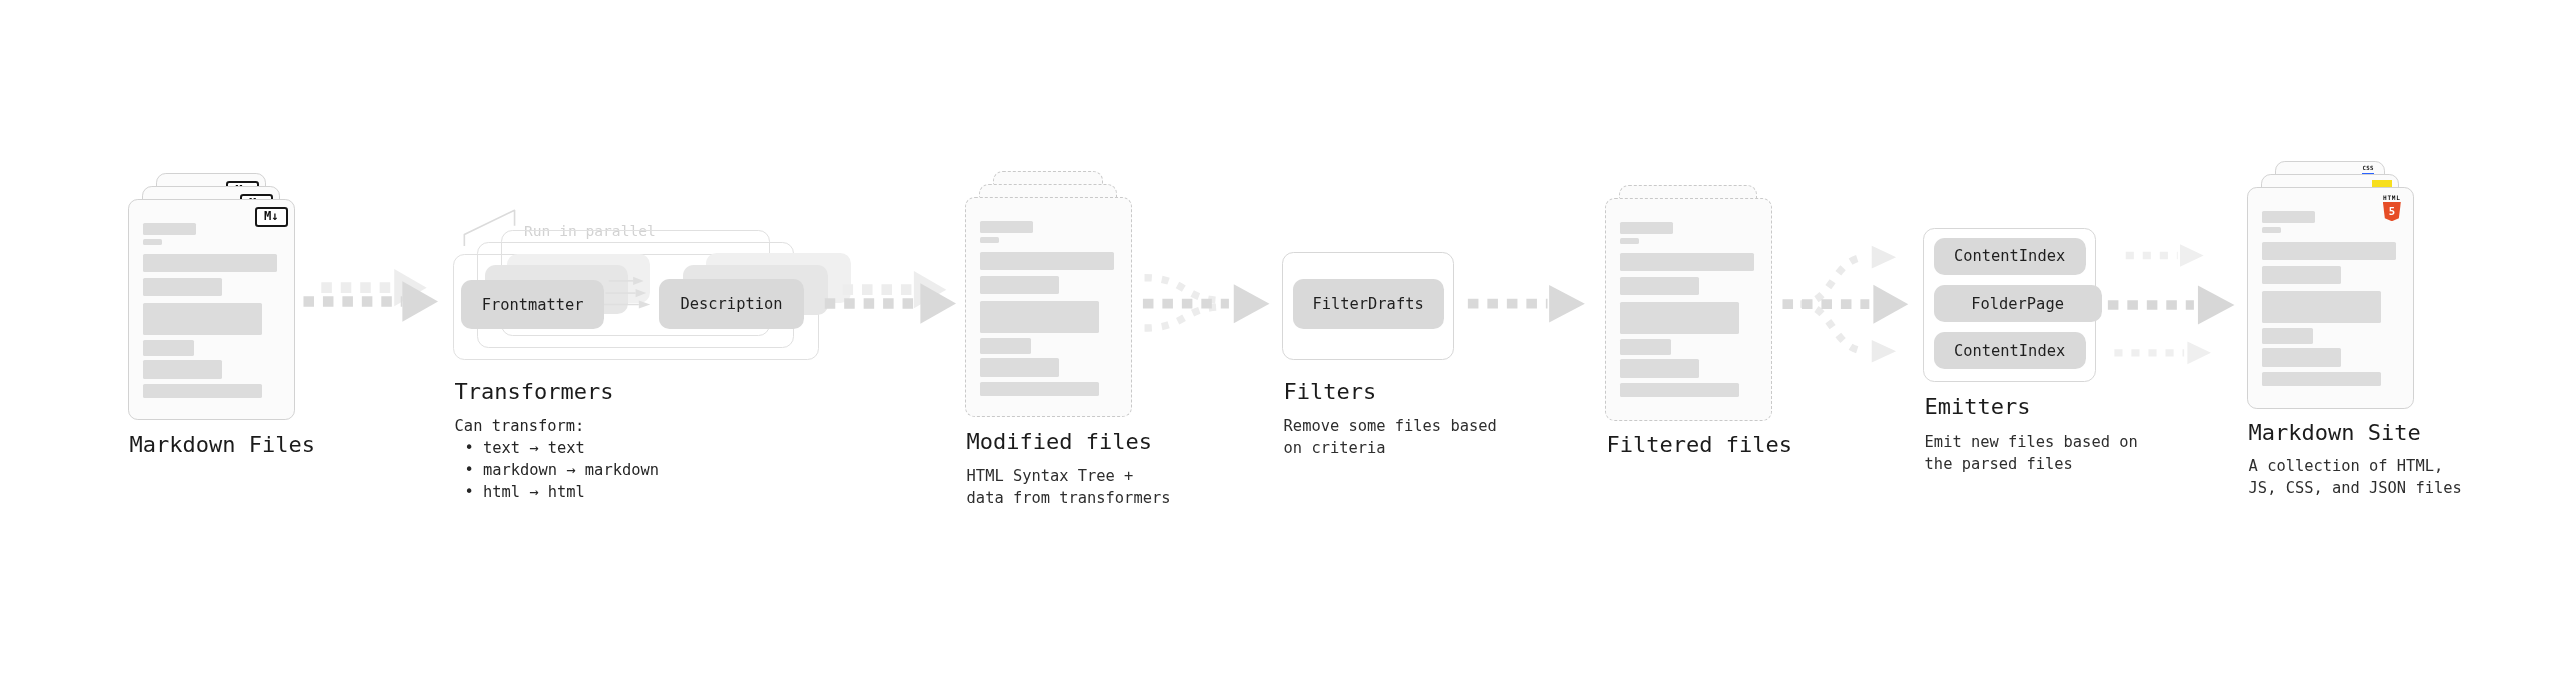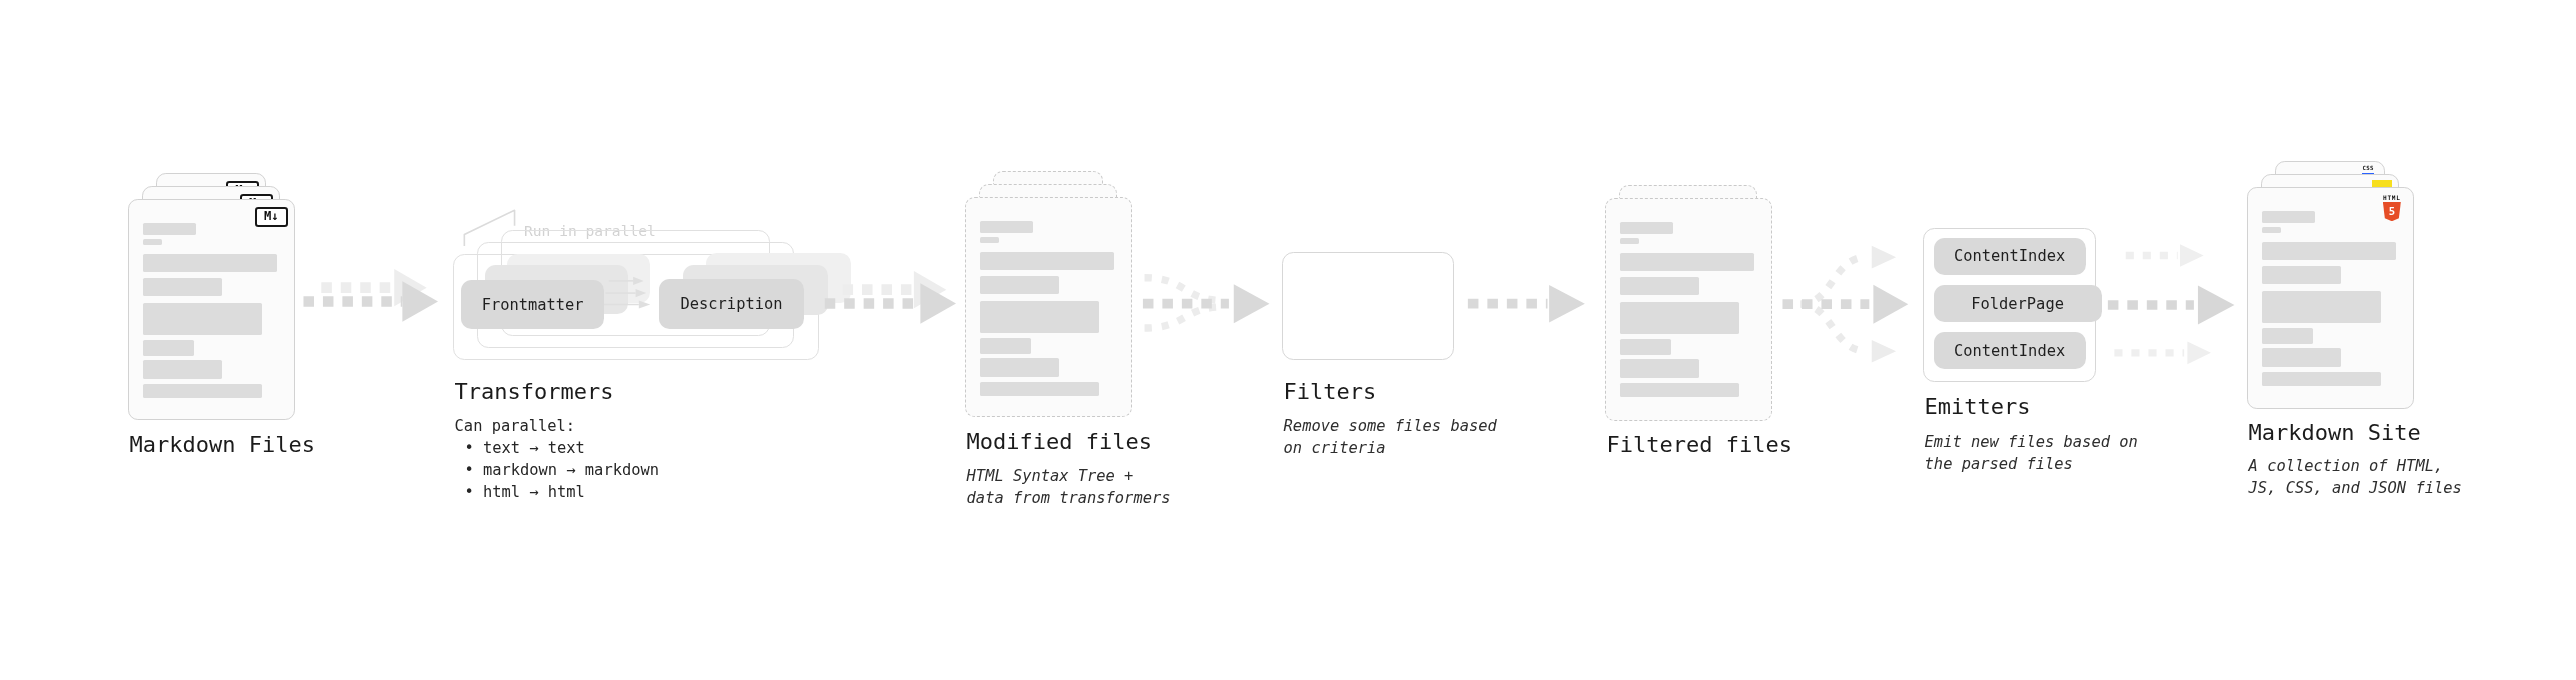--- a/index.html
+++ b/index.html
@@ -33,21 +33,21 @@
   .frame.opaque{background:#ffffff;border-color:#d7d7d7;}
 
   
   .pill{position:absolute;background:#d9d9d9;border-radius:10.6px;display:flex;align-items:center;
         justify-content:center;font-size:15.4px;color:#1f1f1f;white-space:nowrap;}
   .pill.ghost1{background:#e6e6e6;}
   .pill.ghost2{background:#f0f0f0;}
 
   
   .stage-title{position:absolute;left:1.6px;font-size:22px;line-height:28px;color:#1b1b1b;white-space:nowrap;}
-  .stage-sub{position:absolute;left:1.6px;font-size:15.4px;line-height:22px;color:#2e2e2e;white-space:nowrap;font-style:italic;}
+  .stage-sub{position:absolute;left:1.6px;font-size:15.4px;line-height:22px;color:#2e2e2e;white-space:nowrap;}
   .annot{position:absolute;font-size:14.6px;line-height:18px;color:#d2d2d2;white-space:nowrap;}
   .note{position:absolute;left:1.6px;font-size:15.4px;line-height:22px;color:#262626;white-space:nowrap;}
   .note .bullet{display:block;padding-left:9.8px;}
 
   svg{position:absolute;overflow:visible;}
 </style>
 </head>
 <body>
 
 <div class="canvas">
@@ -106,21 +106,21 @@
       <polygon points="40,17 40,27 53,22" fill="#dfdfdf"></polygon>
       <line x1="0" y1="36" x2="44" y2="36" stroke="#dfdfdf" stroke-width="2"></line>
       <polygon points="44,31 44,41 58,36" fill="#dfdfdf"></polygon>
     </svg>
 
     <div class="pill" style="left:206px;top:73px;width:145px;height:50px">Description</div>
     <div class="pill" style="left:8.1px;top:74px;width:143px;height:49px">Frontmatter</div>
 
     <div class="stage-title" style="top:172px">Transformers</div>
     <div class="note" style="top:209px">
-      <span>Can parallel:</span>
+      <span>Can transform:</span>
       <span class="bullet">• text → text</span>
       <span class="bullet">• markdown → markdown</span>
       <span class="bullet">• html → html</span>
     </div>
   </div>
 
   <svg style="left:815px;top:258px" width="154" height="73" viewBox="0 0 190 90">
     <line x1="34" y1="39" x2="124" y2="39" stroke="#ededed" stroke-width="13" stroke-dasharray="13 11"></line>
     <polygon points="122,16 122,62 162,39" fill="#ededed"></polygon>
     <line x1="12" y1="56" x2="132" y2="56" stroke="#d9d9d9" stroke-width="13" stroke-dasharray="13 11"></line>
@@ -153,20 +153,21 @@
 
   <svg style="left:1138px;top:268px" width="138" height="73" viewBox="0 0 170 90">
     <path d="M 8 12 C 60 12 55 40 105 40" fill="none" stroke="#ececec" stroke-width="9" stroke-dasharray="9 12"></path>
     <path d="M 8 74 C 60 74 55 48 105 48" fill="none" stroke="#ececec" stroke-width="9" stroke-dasharray="9 12"></path>
     <line x1="6" y1="44" x2="112" y2="44" stroke="#d9d9d9" stroke-width="12" stroke-dasharray="13 11"></line>
     <polygon points="118,20 118,68 162,44" fill="#d9d9d9"></polygon>
   </svg>
 
   <div class="group" style="left:1282px;top:252px;width:179px;height:228px">
     <div class="frame opaque" style="left:0;top:0;width:172px;height:108px"></div>
+    <div class="pill" style="left:10.6px;top:27px;width:151px;height:50px">FilterDrafts</div>
     <div class="stage-title" style="top:126px">Filters</div>
     <div class="stage-sub" style="top:163px">
       <span>Remove some files based</span><br>
       <span>on criteria</span>
     </div>
   </div>
 
   <svg style="left:1463px;top:276px" width="130" height="57" viewBox="0 0 160 70">
     <line x1="6" y1="34" x2="104" y2="34" stroke="#d9d9d9" stroke-width="12" stroke-dasharray="13 11"></line>
     <polygon points="106,11 106,57 150,34" fill="#d9d9d9"></polygon>

